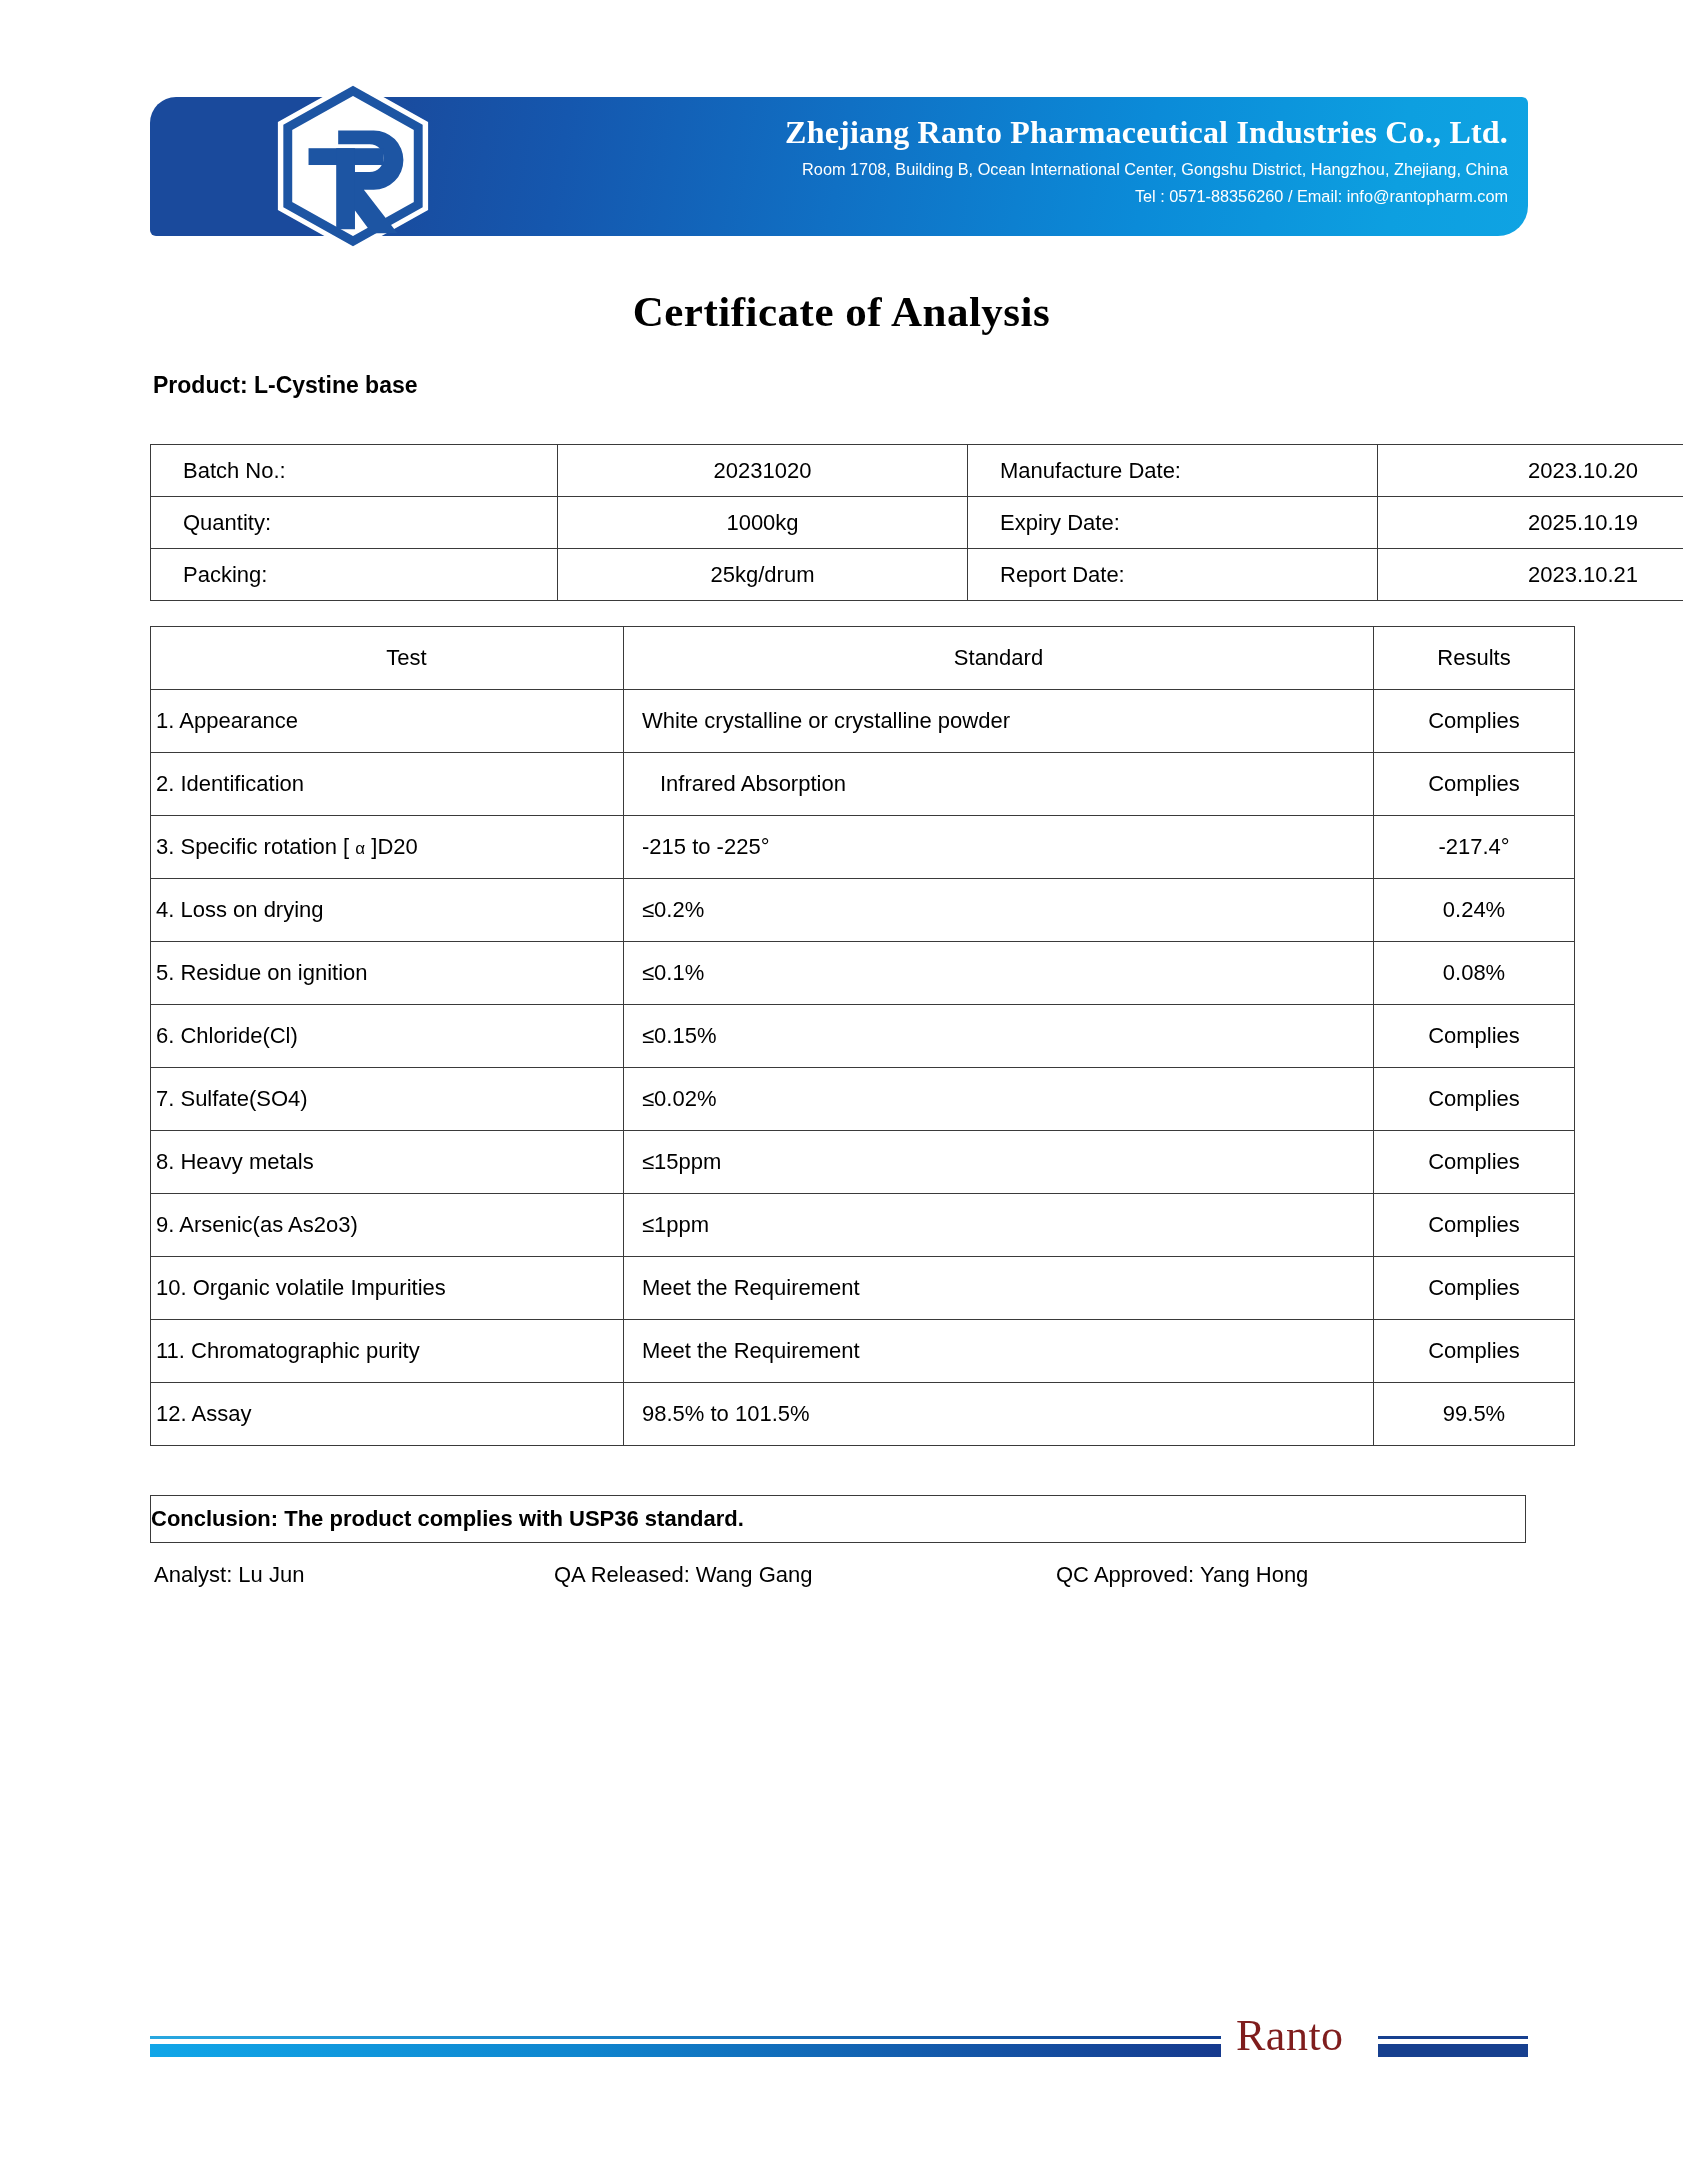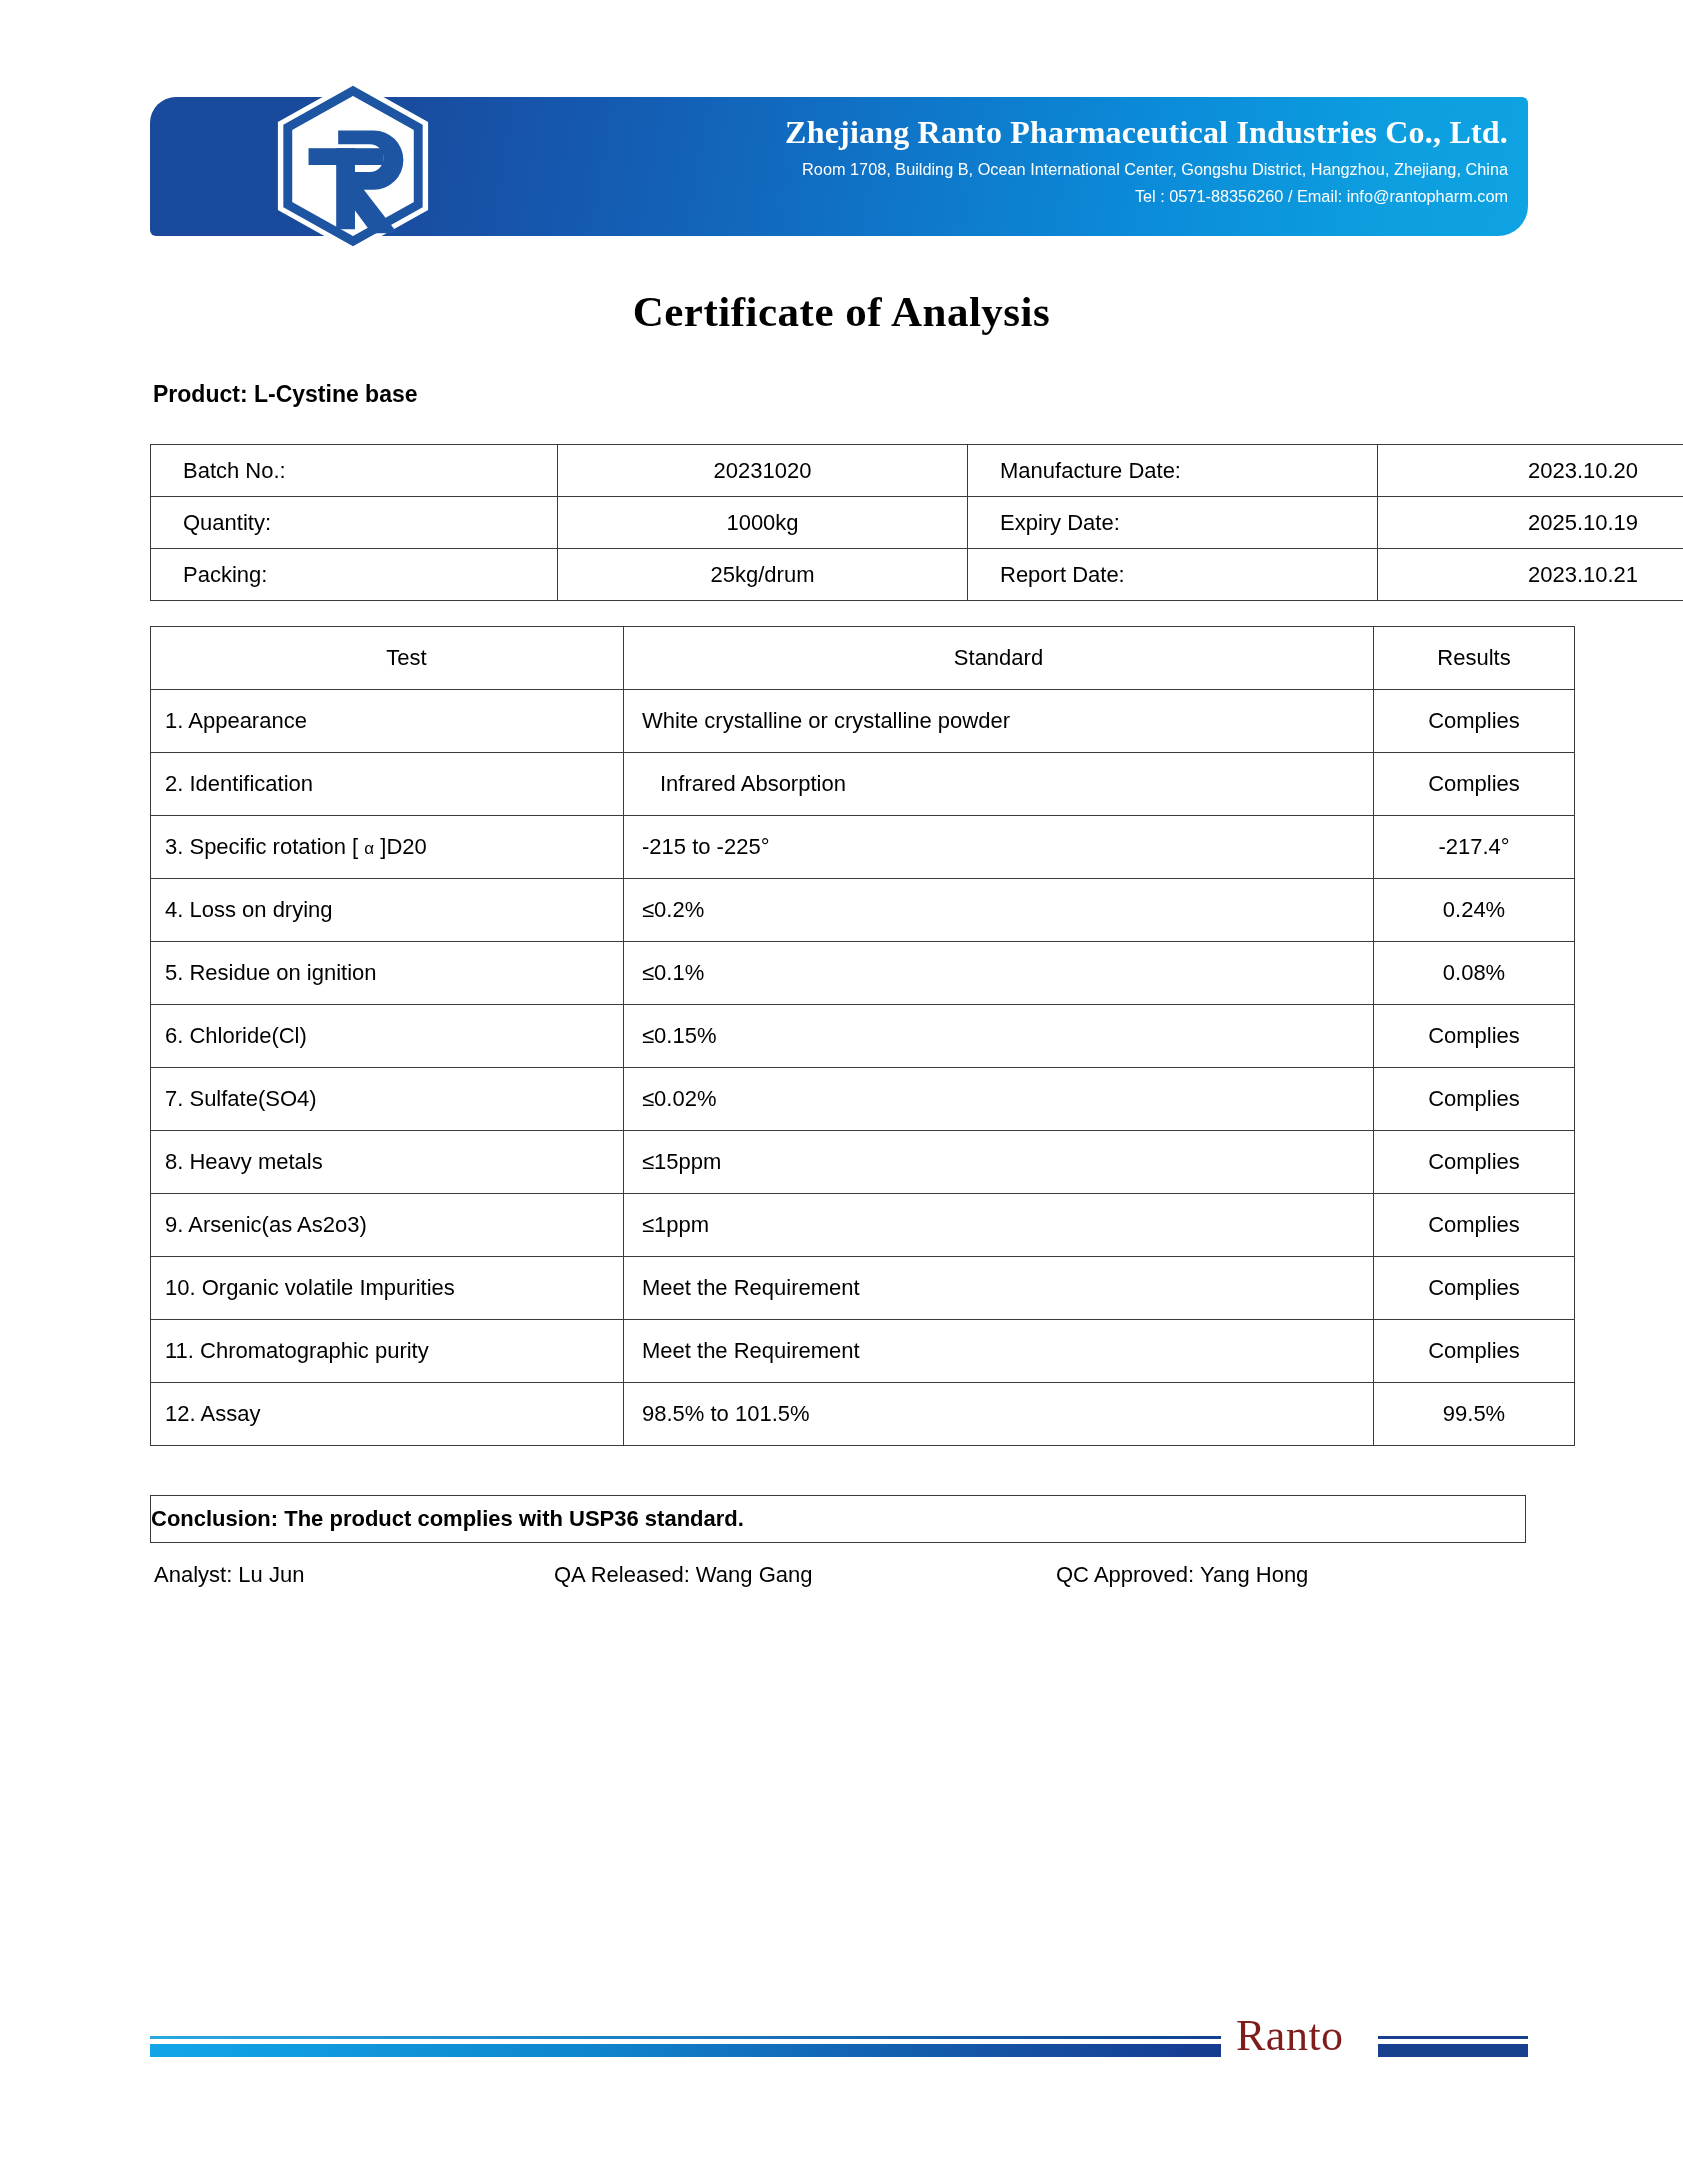--- a/index.html
+++ b/index.html
@@ -80,21 +80,21 @@
     text-align: center;
     font-family: "Liberation Serif", serif;
     font-weight: bold;
     font-size: 43px;
     letter-spacing: 0.5px;
   }
 
   .product-line {
     position: absolute;
     left: 153px;
-    top: 381px;
+    top: 372px;
     font-size: 23px;
     font-weight: bold;
   }
 
   
   .info-table {
     position: absolute;
     left: 150px;
     top: 444px;
     width: 1376px;
@@ -128,21 +128,21 @@
     border: 1.5px solid #3a3a3a;
     font-size: 22px;
     height: 60px;
     vertical-align: middle;
     font-weight: normal;
   }
   .col-test    { width: 431px; padding-left: 40px; }
   .col-std     { width: 747px; }
   .col-res     { width: 198px; margin-left: 32px; }
   .test-table th { text-align: center; }
-  .test-table td.cell-test { text-align: left; padding-left: 14px; }
+  .test-table td.cell-test { text-align: left; padding-left: 5px; }
   .test-table td.cell-std  { text-align: left; padding-left: 18px; }
   .test-table td.cell-std.indented { padding-left: 36px; }
   .test-table td.cell-res  { text-align: center; }
   .alpha { font-size: 17px; }
 
   
   .conclusion {
     position: absolute;
     left: 150px;
     top: 1495px;

